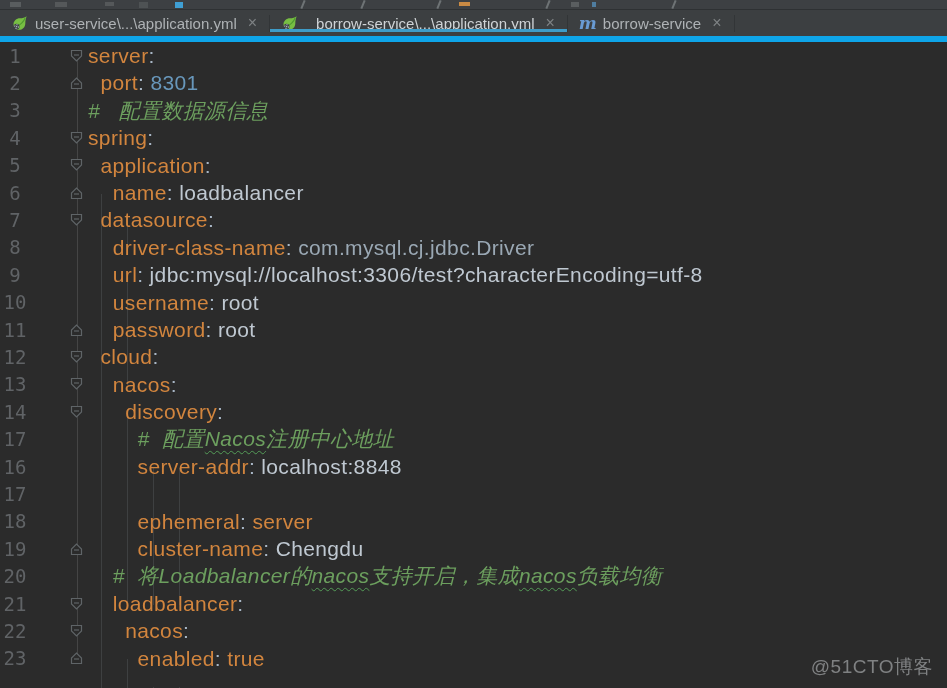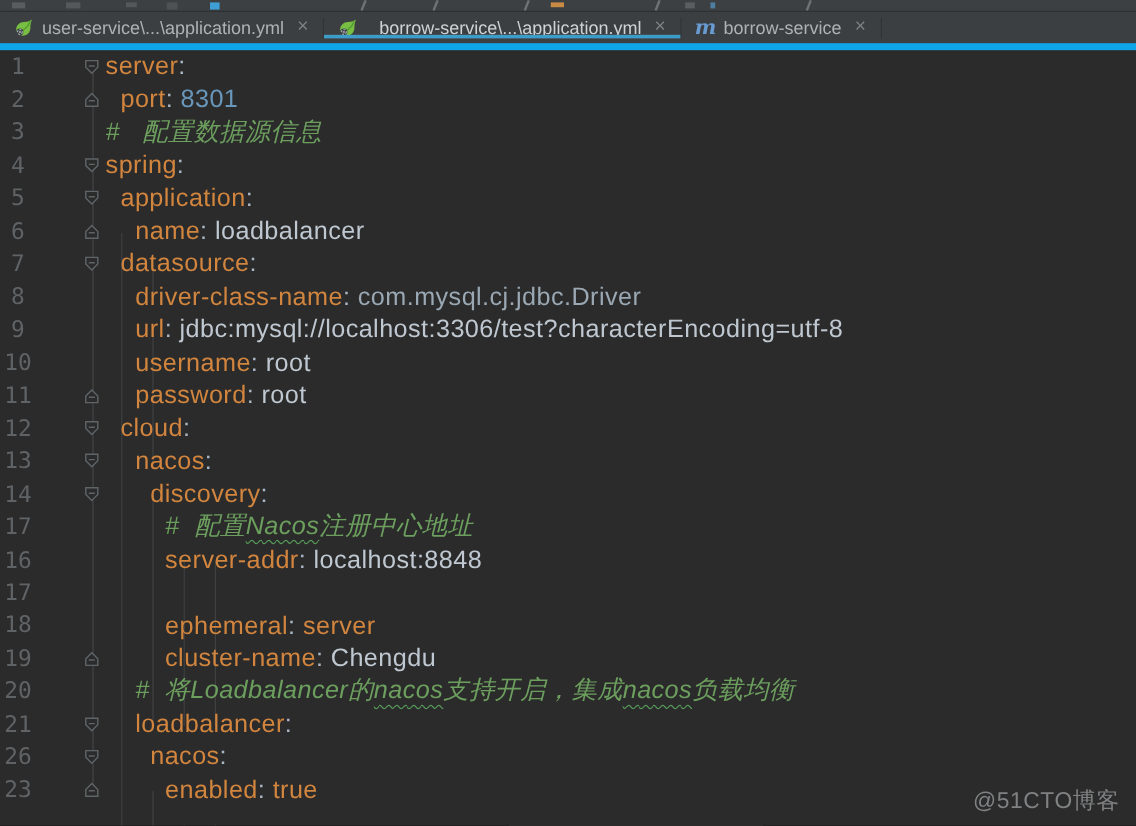--- a/index.html
+++ b/index.html
@@ -280,21 +280,21 @@
           <div class="ln">21</div>
           <div class="fold">
             <svg width="13" height="14" viewBox="0 0 13 14">
               <path d="M1.5 1.5 H11.5 V7 L6.5 12 L1.5 7 Z" fill="#2B2B2B" stroke="#5F6467" stroke-width="1.2"></path>
               <line x1="4" y1="6" x2="9" y2="6" stroke="#5F6467" stroke-width="1.2"></line>
             </svg>
           </div>
           <pre class="code"><span class="tok-p">    </span><span class="tok-k">loadbalancer</span><span class="tok-p">:</span></pre>
         </div>
         <div class="line">
-          <div class="ln">26</div>
+          <div class="ln">22</div>
           <div class="fold">
             <svg width="13" height="14" viewBox="0 0 13 14">
               <path d="M1.5 1.5 H11.5 V7 L6.5 12 L1.5 7 Z" fill="#2B2B2B" stroke="#5F6467" stroke-width="1.2"></path>
               <line x1="4" y1="6" x2="9" y2="6" stroke="#5F6467" stroke-width="1.2"></line>
             </svg>
           </div>
           <pre class="code"><span class="tok-p">      </span><span class="tok-k">nacos</span><span class="tok-p">:</span></pre>
         </div>
         <div class="line">
           <div class="ln">23</div>

